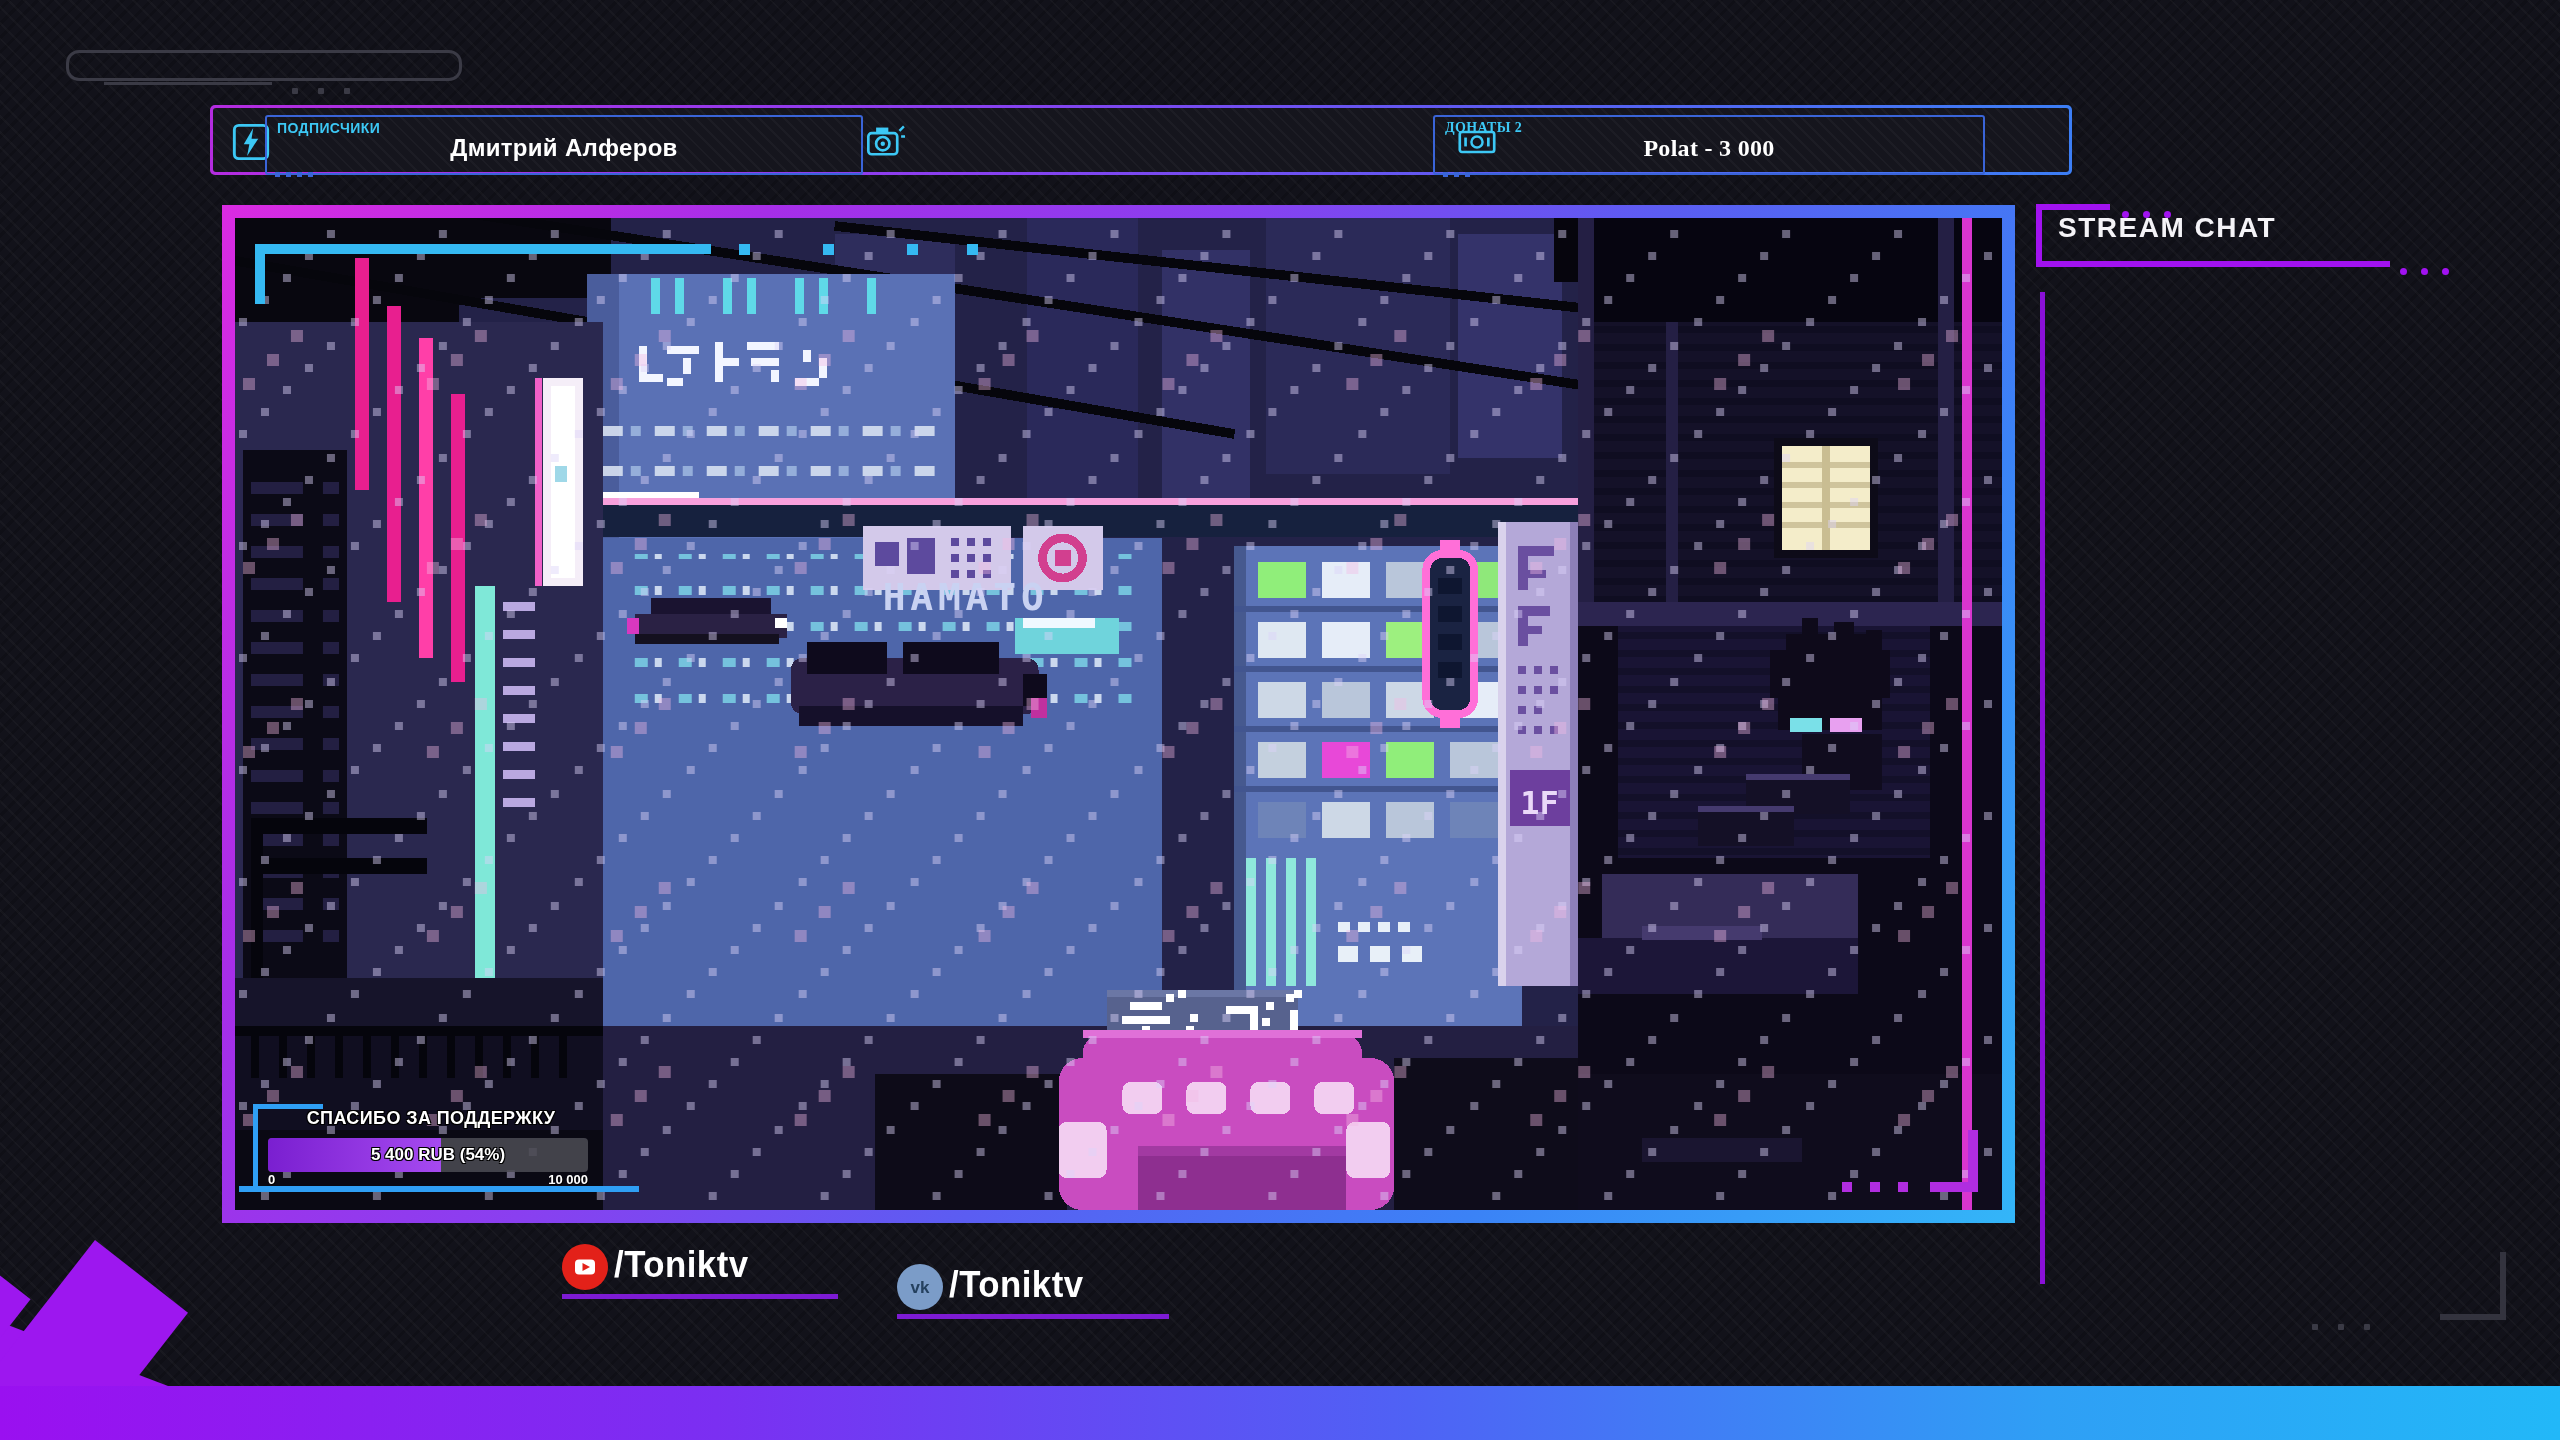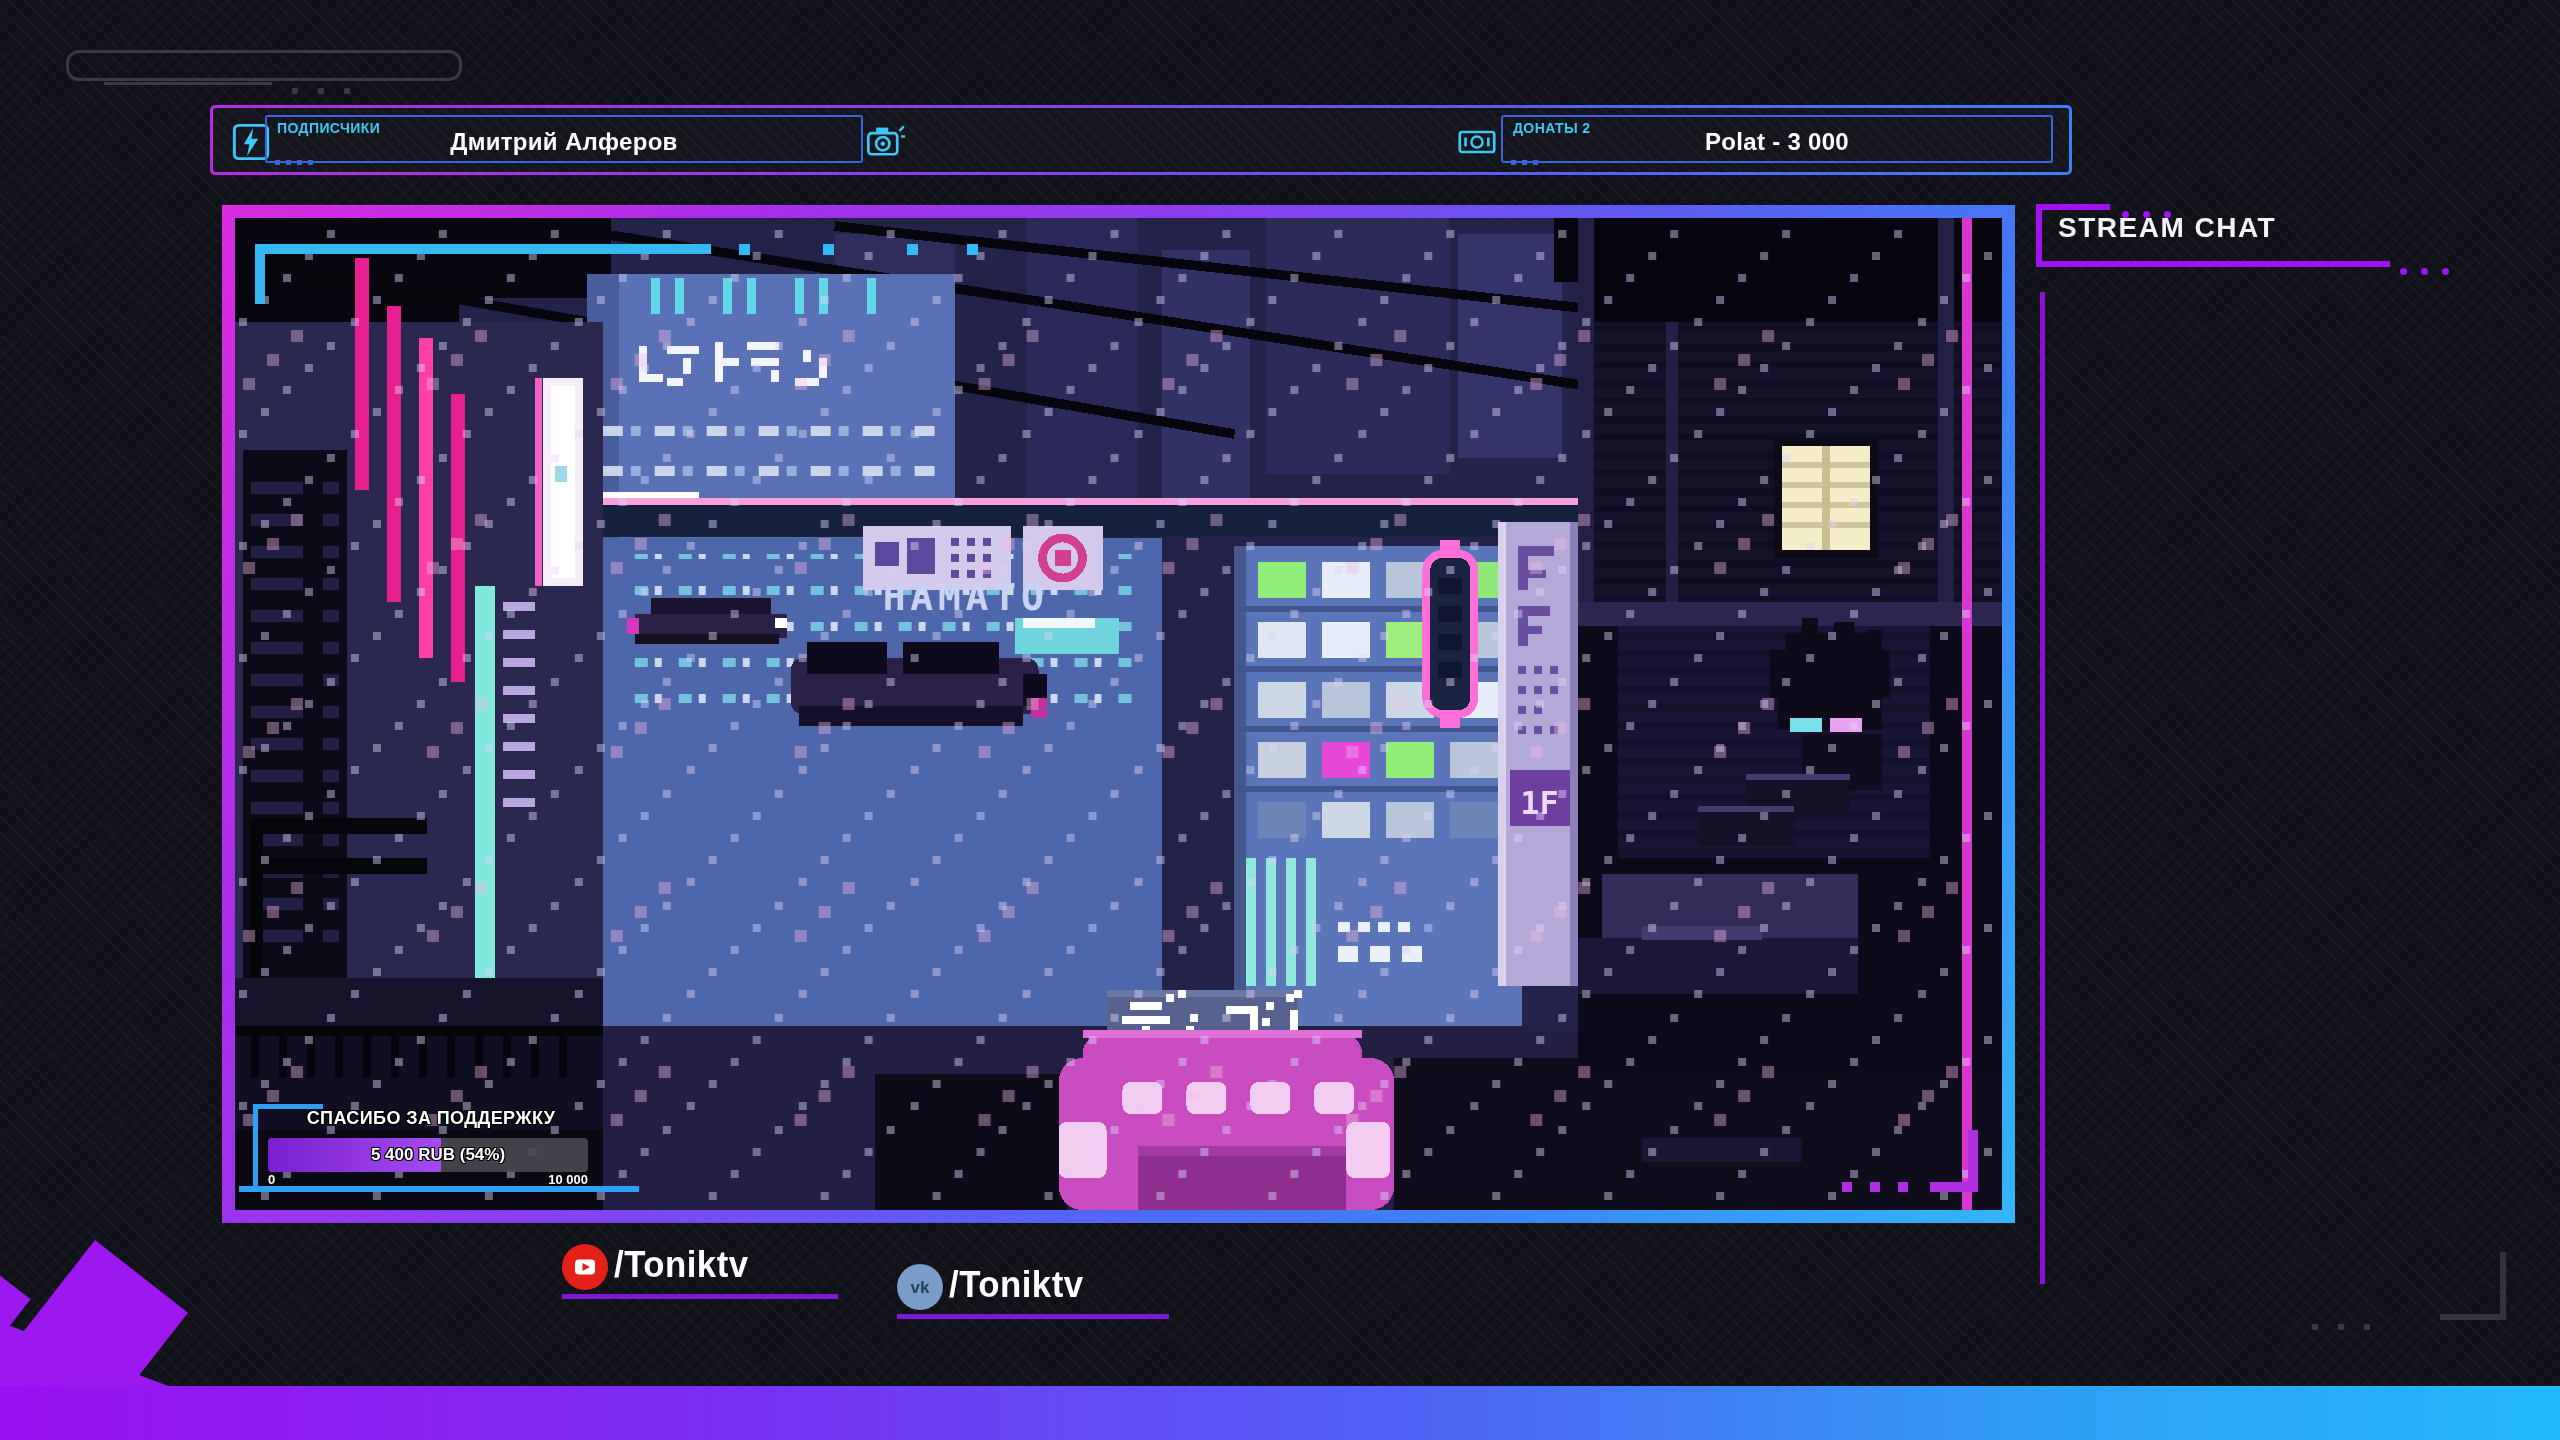--- a/index.html
+++ b/index.html
@@ -18,21 +18,21 @@
   .deco-dots-tl span,.deco-dots-br span{display:inline-block;width:6px;height:6px;background:#3a3a45;margin-right:20px;border-radius:1px;}
   .deco-dots-br{left:2312px;top:1316px;}
   .deco-l-br-h{left:2440px;top:1314px;width:66px;height:6px;background:#33333e;}
   .deco-l-br-v{left:2500px;top:1252px;width:6px;height:68px;background:#33333e;}
   
   .topbar{left:210px;top:105px;width:1862px;height:70px;border-radius:5px;padding:3px;box-sizing:border-box;
     background:linear-gradient(90deg,#b42ce0 0%,#8a3ff0 40%,#5b5df2 70%,#3c7ef5 100%);}
   .topbar-inner{position:relative;width:100%;height:100%;background:#15151d;border-radius:3px;
     background-image:repeating-linear-gradient(45deg, rgba(255,255,255,0.03) 0 2px, transparent 2px 9px);}
   .wicon{top:14px;width:40px;height:40px;}
-  .wbox{top:7px;height:48px;border:2px solid #3a64d8;border-radius:3px;box-sizing:border-box;}
+  .wbox{top:7px;height:60px;border:2px solid #3a64d8;border-radius:3px;box-sizing:border-box;}
   .wlabel{position:absolute;left:10px;top:3px;font-size:14px;font-weight:bold;letter-spacing:.4px;color:#3cc8f5;}
   .wvalue{position:absolute;left:0;right:0;top:0;bottom:0;display:flex;align-items:center;justify-content:center;
     padding-top:6px;color:#fff;font-size:24px;font-weight:bold;letter-spacing:.3px;}
   .wdots{position:absolute;left:8px;bottom:-4px;display:flex;gap:6px;}
   .wdots span{width:5px;height:5px;background:#3a64d8;}
   
   .frame{left:222px;top:205px;width:1793px;height:1018px;box-sizing:border-box;padding:13px;
     background:linear-gradient(125deg,#da2be2 0%,#a62ee8 22%,#8a3ff0 40%,#5b5df2 58%,#3b82f6 78%,#33b6f8 100%);}
   .scene{position:relative;width:100%;height:100%;background:#232248;overflow:hidden;}
   .scene svg{position:absolute;left:0;top:0;width:100%;height:100%;}
@@ -111,21 +111,21 @@
         <circle cx="16" cy="19.5" r="2" fill="#3cc8f5"></circle>
         <path d="M31 8 l4 -4 M32.5 13 h3.5" stroke="#3cc8f5" stroke-width="2.2" fill="none"></path>
       </svg>
 
       <svg class="abs wicon" style="left:1244px" viewBox="0 0 36 36">
         <rect x="2.5" y="9" width="31" height="18" rx="2" fill="none" stroke="#3cc8f5" stroke-width="2.4"></rect>
         <circle cx="18" cy="18" r="5" fill="none" stroke="#3cc8f5" stroke-width="2.2"></circle>
         <rect x="6.5" y="14" width="2.4" height="8" fill="#3cc8f5"></rect>
         <rect x="27" y="14" width="2.4" height="8" fill="#3cc8f5"></rect>
       </svg>
-      <div class="abs wbox" style="left:1288px;width:552px;">
+      <div class="abs wbox" style="left:1220px;width:552px;font-family:Liberation Serif, serif;">
         <div class="wlabel">ДОНАТЫ 2</div>
         <div class="wvalue">Polat - 3 000</div>
         <div class="wdots">
             <span></span>
             <span></span>
             <span></span>
           </div>
       </div>
     </div>
   </div>

